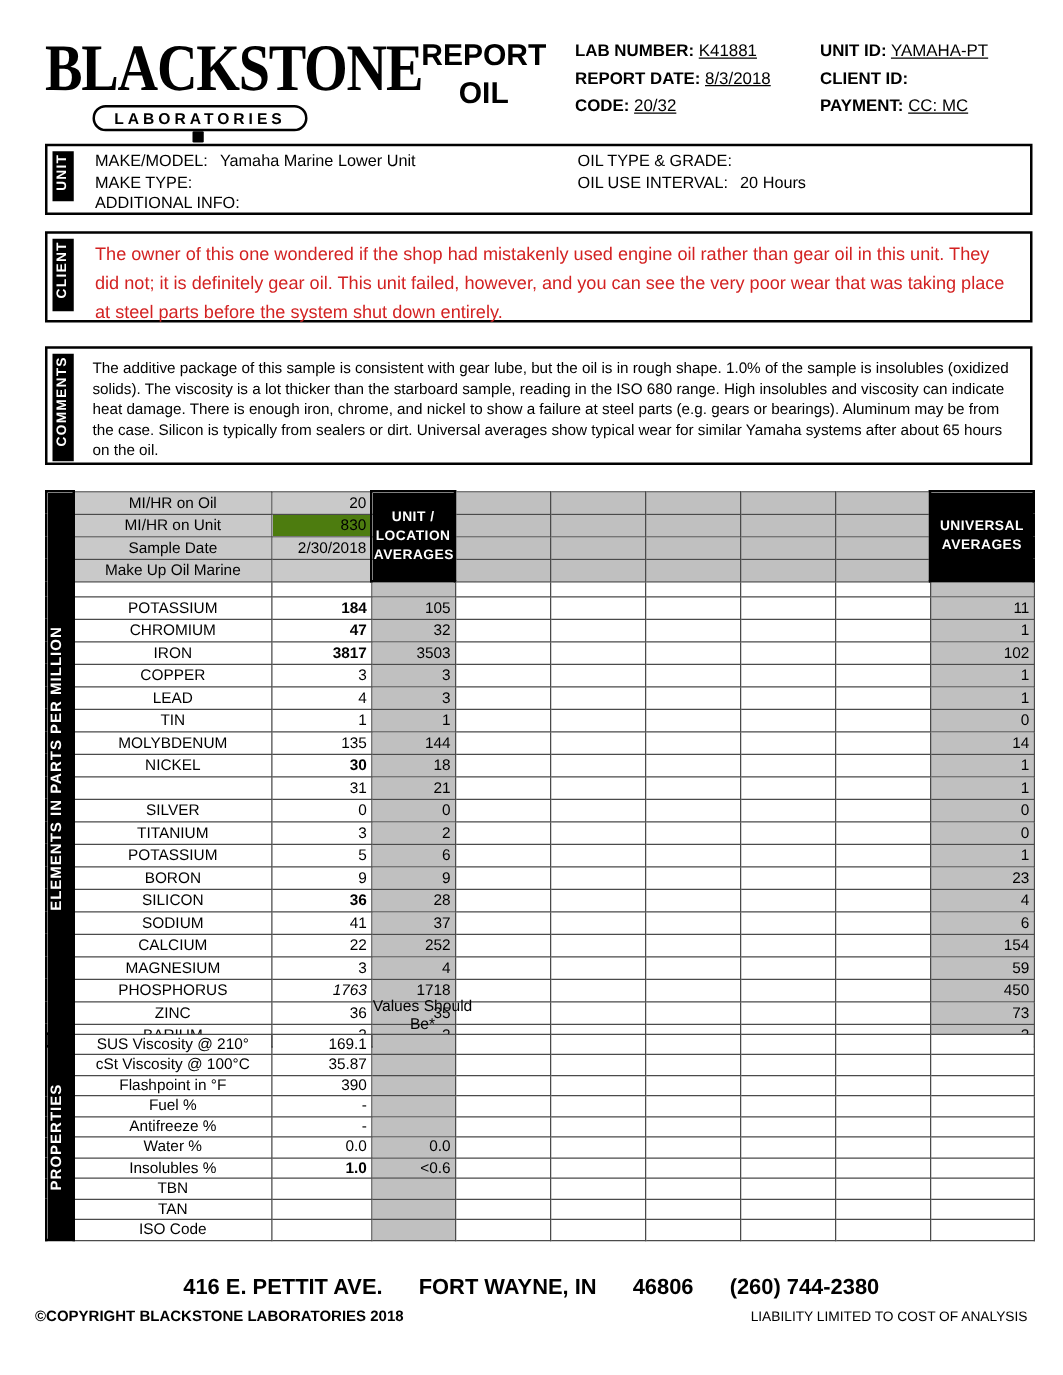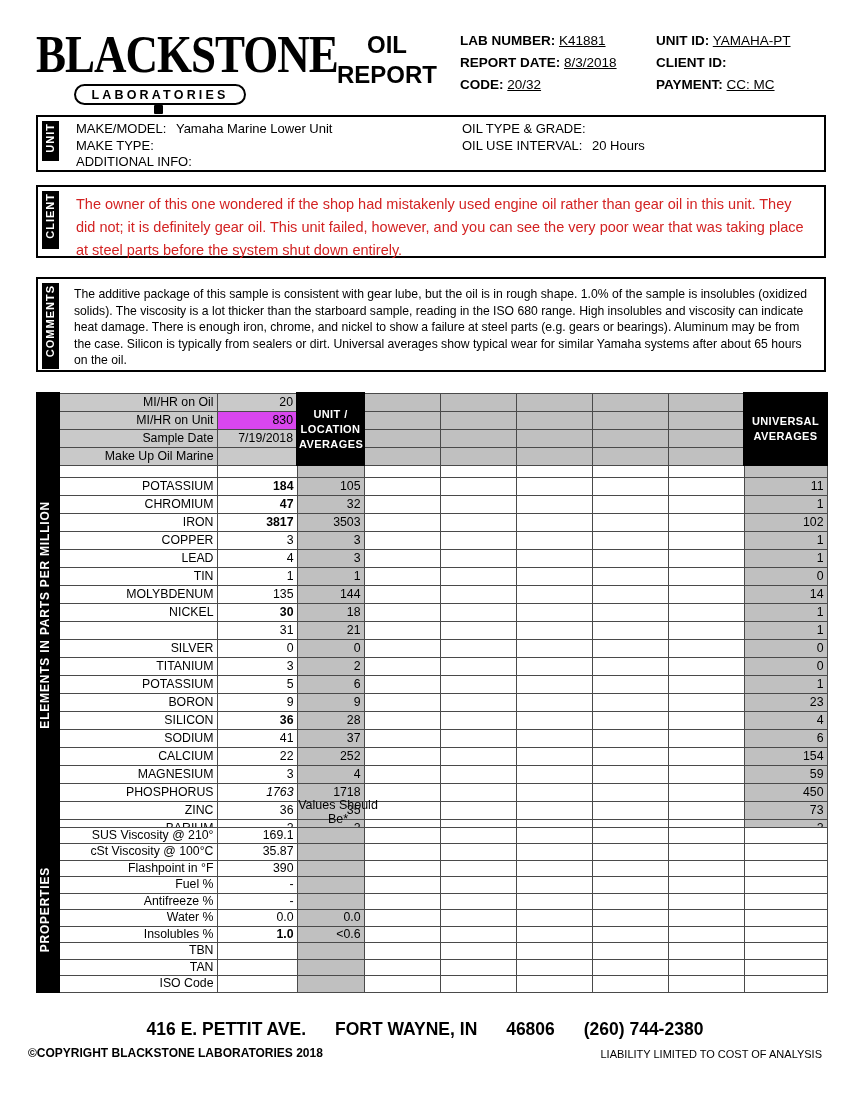--- a/index.html
+++ b/index.html
@@ -177,21 +177,21 @@
     color: #fff;
     font-size: 12px;
     font-weight: bold;
     letter-spacing: 0.8px;
     text-align: center;
     writing-mode: vertical-rl;
     transform: rotate(180deg);
     white-space: nowrap;
     margin: 0 auto;
   }
-  .c-label { text-align: right; background: #fff; }
+  .c-label { text-align: center; background: #fff; }
   .c-label.shade { background: #c9c9c9; }
   .c-sample { text-align: right; background: #fff; }
   .c-avg { text-align: right; background: #c0c0c0; }
   .c-blank { background: #fff; }
   .c-blank.shade { background: #c0c0c0; }
   .c-univ { text-align: right; background: #c0c0c0; }
   .bold { font-weight: bold; }
 
   .hdr-black {
     background: #000;
@@ -257,22 +257,22 @@
 <div class="page">
 
   <div class="header">
     <div class="logo-wrap">
       <div class="logo-word">BLACKSTONE</div>
       <div class="logo-sub">LABORATORIES</div>
       <div class="logo-stem"></div>
     </div>
 
     <div class="oil-report">
+      <div>REPORT</div>
       <div>OIL</div>
-      <div>REPORT</div>
     </div>
 
     <div class="hdr-col c1">
       <div>
         <span class="lbl">LAB NUMBER:</span>
         <span class="val">K41881</span>
       </div>
       <div>
         <span class="lbl">REPORT DATE:</span>
         <span class="val">8/3/2018</span>
@@ -374,30 +374,30 @@
           <td class="hdr-black" rowspan="4" style="height: 18px;">UNIT /<br>LOCATION<br>AVERAGES</td>
           <td class="c-blank shade" style="height: 18px;"></td>
           <td class="c-blank shade" style="height: 18px;"></td>
           <td class="c-blank shade" style="height: 18px;"></td>
           <td class="c-blank shade" style="height: 18px;"></td>
           <td class="c-blank shade" style="height: 18px;"></td>
           <td class="hdr-black" rowspan="4" style="height: 18px;">UNIVERSAL<br>AVERAGES</td>
         </tr>
         <tr>
           <td class="c-label shade" style="height: 18px;">MI/HR on Unit</td>
-          <td class="c-sample" style="background: #d946ef; height: 18px;">830</td>
+          <td class="c-sample" style="background: #4d7c0f; height: 18px;">830</td>
           <td class="c-blank shade" style="height: 18px;"></td>
           <td class="c-blank shade" style="height: 18px;"></td>
           <td class="c-blank shade" style="height: 18px;"></td>
           <td class="c-blank shade" style="height: 18px;"></td>
           <td class="c-blank shade" style="height: 18px;"></td>
         </tr>
         <tr>
           <td class="c-label shade" style="height: 18px;">Sample Date</td>
-          <td class="c-sample" style="background: rgb(201, 201, 201); height: 18px;">7/19/2018</td>
+          <td class="c-sample" style="background: rgb(201, 201, 201); height: 18px;">2/30/2018</td>
           <td class="c-blank shade" style="height: 18px;"></td>
           <td class="c-blank shade" style="height: 18px;"></td>
           <td class="c-blank shade" style="height: 18px;"></td>
           <td class="c-blank shade" style="height: 18px;"></td>
           <td class="c-blank shade" style="height: 18px;"></td>
         </tr>
         <tr>
           <td class="c-label shade" style="height: 18px;">Make Up Oil Marine</td>
           <td class="c-sample" style="background: rgb(201, 201, 201); height: 18px;"></td>
           <td class="c-blank shade" style="height: 18px;"></td>

